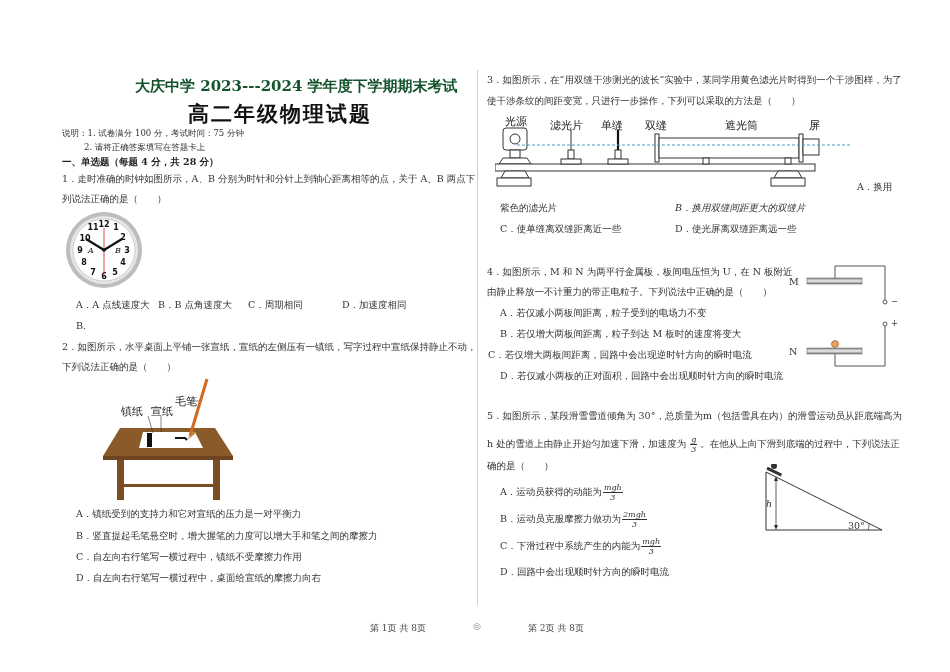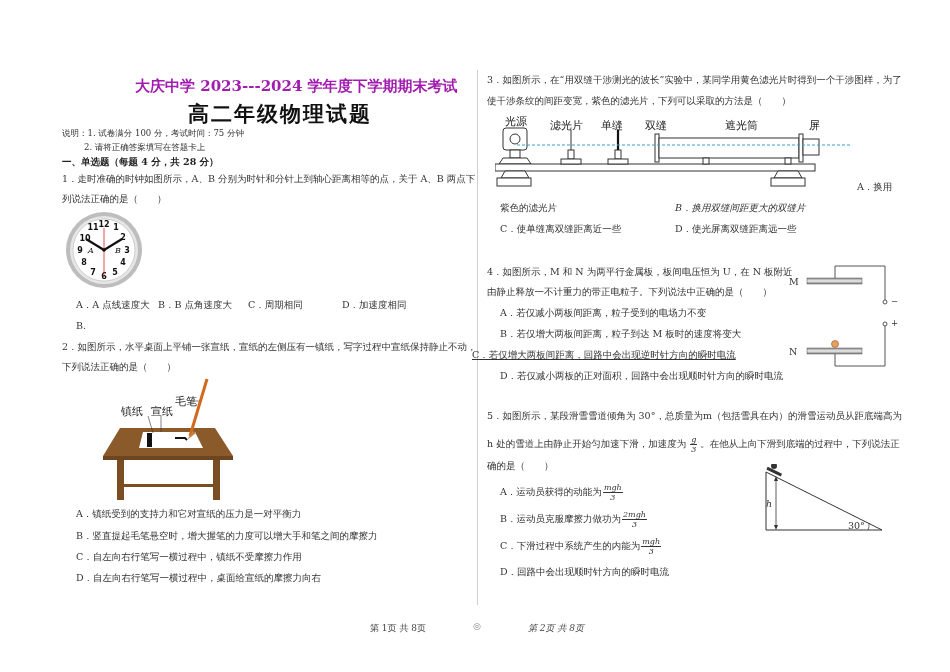--- a/index.html
+++ b/index.html
@@ -1,21 +1,21 @@
 <!DOCTYPE html>
 <html><head>
 <meta charset="utf-8">
 <style>
   html, body { margin:0; padding:0; background:#ffffff; }
   body { width:950px; height:672px; position:relative; overflow:hidden;
          font-family:"DejaVu Serif","Liberation Serif",serif; color:#222; }
   .abs { position:absolute; }
   .t { font-size:9.5px; line-height:12px; white-space:nowrap; color:#333; }
   .tb { font-size:9.5px; line-height:12px; white-space:nowrap; color:#222; font-weight:bold; }
-  .title1 { font-size:15px; font-weight:bold; color:#a21caf; white-space:nowrap; }
+  .title1 { font-size:15px; font-weight:bold; color:#14532d; white-space:nowrap; }
   .title2 { font-size:21px; font-weight:bold; color:#111; letter-spacing:2px; white-space:nowrap; }
   .small { font-size:8.5px; line-height:11px; white-space:nowrap; color:#333; }
   .divider { position:absolute; left:477px; top:70px; width:1px; height:535px; background:#cfcfcf; }
   .frac { display:inline-flex; flex-direction:column; align-items:center; vertical-align:middle; font-size:8px; line-height:9px; font-style:italic; margin-left:1px; }
   .frac .num { border-bottom:1px solid #333; padding:0 1px; }
   .footer { font-size:9px; color:#444; white-space:nowrap; }
   .lbl { font-size:11px; color:#222; white-space:nowrap; font-family:"DejaVu Sans","Liberation Sans",sans-serif; }
 </style>
 </head>
 <body>
@@ -88,21 +88,21 @@
 </div>
 
 <div class="abs t" style="left:76px;top:508px;">A．镇纸受到的支持力和它对宣纸的压力是一对平衡力</div>
 <div class="abs t" style="left:76px;top:530px;">B．竖直提起毛笔悬空时，增大握笔的力度可以增大手和笔之间的摩擦力</div>
 <div class="abs t" style="left:76px;top:551px;">C．自左向右行笔写一横过程中，镇纸不受摩擦力作用</div>
 <div class="abs t" style="left:76px;top:572px;">D．自左向右行笔写一横过程中，桌面给宣纸的摩擦力向右</div>
 
 <div class="divider"></div>
 
 <div class="abs t" style="left:487px;top:74px;">3．如图所示，在“用双缝干涉测光的波长”实验中，某同学用黄色滤光片时得到一个干涉图样，为了</div>
-<div class="abs t" style="left:487px;top:95px;">使干涉条纹的间距变宽，紫色的滤光片，下列可以采取的方法是（　　）</div>
+<div class="abs t" style="left:487px;top:95px;">使干涉条纹的间距变宽，只进行一步操作，下列可以采取的方法是（　　）</div>
 
 <div class="abs" style="left:495px;top:112px;width:370px;height:85px;">
   <svg width="370" height="85" viewBox="0 0 370 85">
     <g stroke="#333" stroke-width="1" fill="#fff">
       <rect x="8" y="16" width="24" height="22" rx="3"></rect>
       <circle cx="20" cy="27" r="5"></circle>
       <rect x="15" y="38" width="10" height="8"></rect>
       <polygon points="8,46 32,46 36,52 4,52"></polygon>
       <rect x="0" y="52" width="320" height="7"></rect>
       <polygon points="10,59 30,59 34,66 6,66"></polygon>
@@ -136,21 +136,21 @@
 <div class="abs t" style="left:857px;top:181px;text-align:center;">A．换用</div>
 <div class="abs t" style="left:500px;top:202px;">紫色的滤光片</div>
 <div class="abs t" style="left:675px;top:202px;font-style:italic;">B．换用双缝间距更大的双缝片</div>
 <div class="abs t" style="left:500px;top:223px;">C．使单缝离双缝距离近一些</div>
 <div class="abs t" style="left:675px;top:223px;">D．使光屏离双缝距离远一些</div>
 
 <div class="abs t" style="left:487px;top:266px;">4．如图所示，M 和 N 为两平行金属板，板间电压恒为 U，在 N 板附近</div>
 <div class="abs t" style="left:487px;top:286px;">由静止释放一不计重力的带正电粒子。下列说法中正确的是（　　）</div>
 <div class="abs t" style="left:500px;top:307px;">A．若仅减小两板间距离，粒子受到的电场力不变</div>
 <div class="abs t" style="left:500px;top:328px;">B．若仅增大两板间距离，粒子到达 M 板时的速度将变大</div>
-<div class="abs t" style="left:472px;top:349px;text-decoration:underline;">C．若仅增大两板间距离，回路中会出现逆时针方向的瞬时电流</div>
+<div class="abs t" style="left:488px;top:349px;">C．若仅增大两板间距离，回路中会出现逆时针方向的瞬时电流</div>
 <div class="abs t" style="left:500px;top:370px;">D．若仅减小两板的正对面积，回路中会出现顺时针方向的瞬时电流</div>
 
 <div class="abs" style="left:785px;top:262px;width:115px;height:110px;">
   <svg width="115" height="110" viewBox="0 0 115 110">
     <defs>
       <linearGradient id="plate" x1="0" x2="0" y1="0" y2="1">
         <stop offset="0" stop-color="#888"></stop>
           <stop offset="0.5" stop-color="#eee"></stop>
           <stop offset="1" stop-color="#777"></stop>
       </linearGradient>
@@ -211,13 +211,13 @@
         <circle cx="12" cy="2" r="3"></circle>
       </g>
     <path d="M106,66 A14,14 0 0,0 107,59" fill="none" stroke="#333" stroke-width="0.7"></path>
   </svg>
   <div class="abs t" style="left:4px;top:34px;font-style:italic;">h</div>
   <div class="abs t" style="left:86px;top:56px;">30°</div>
 </div>
 
 <div class="abs footer" style="left:370px;top:622px;">第 1页  共 8页</div>
 <div class="abs footer" style="left:473px;top:621px;color:#888;">◎</div>
-<div class="abs footer" style="left:528px;top:622px;font-style:italic;">第 2页  共 8页</div>
+<div class="abs footer" style="left:528px;top:622px;">第 2页  共 8页</div>
 
 </body></html>

